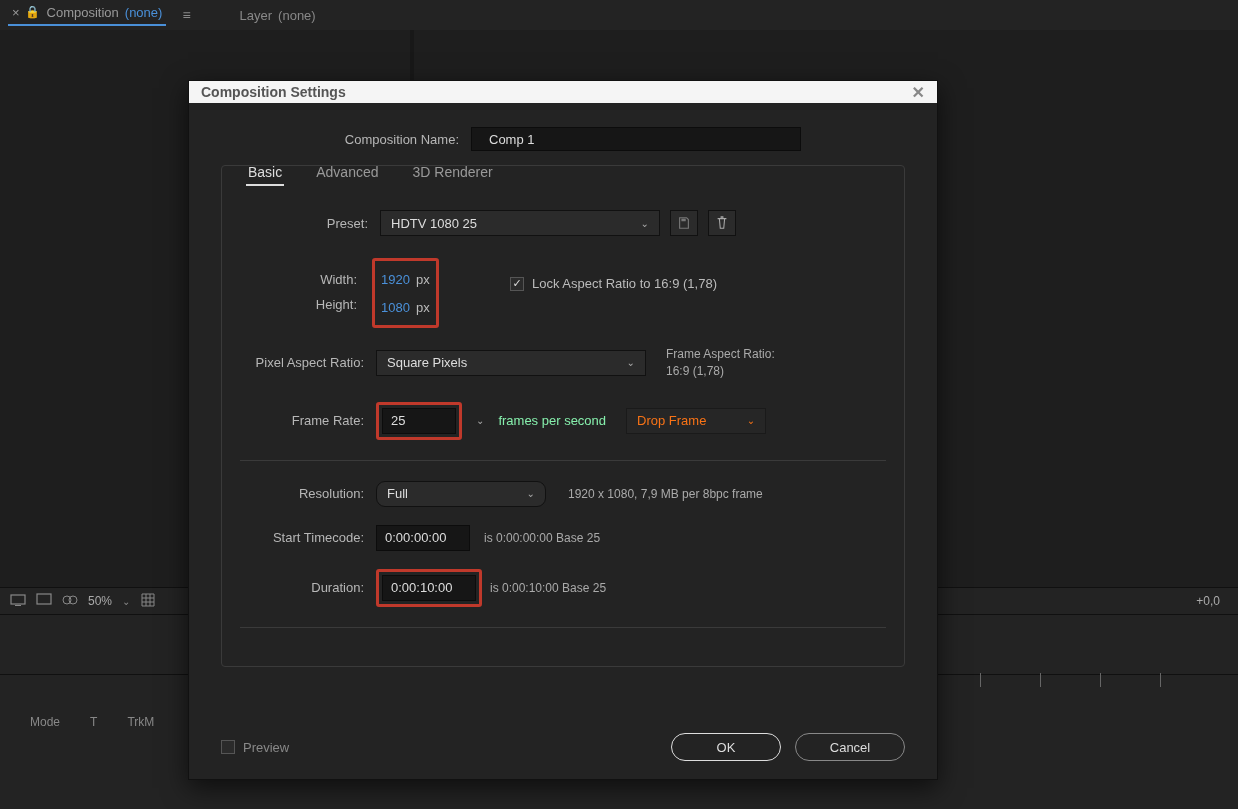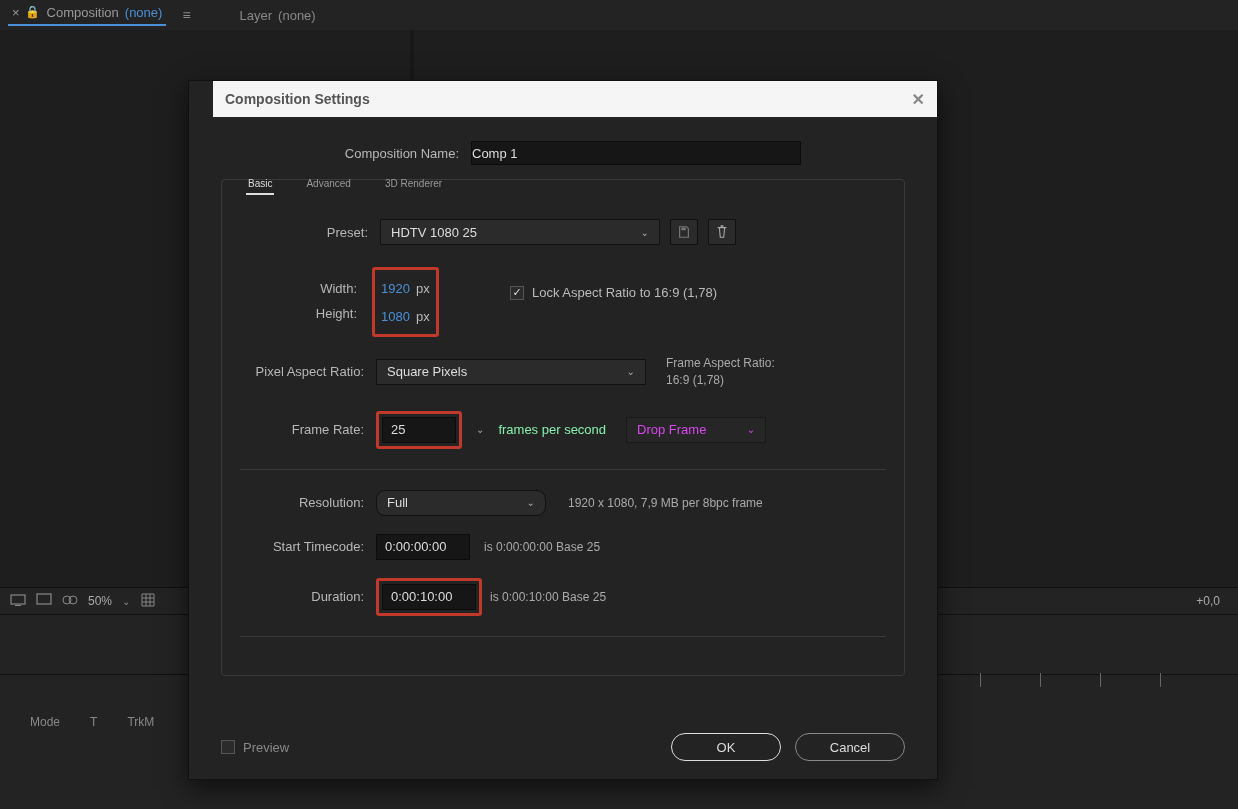--- a/index.html
+++ b/index.html
@@ -26,33 +26,33 @@
   .dropdown-caret { font-size: 10px; color: #888; }
   .plus0 { color: #aaa; margin-left: auto; padding-right: 8px; }
 
   
   .timeline-area { position: absolute; bottom: 0; left: 0; right: 0; height: 194px; background: #232323; }
   .timeline-header { height: 60px; border-bottom: 1px solid #101010; }
   .col-headers { position: absolute; top: 100px; left: 30px; display: flex; gap: 30px; color: #888; font-size: 12px; }
   .timeline-ruler { position: absolute; top: 38px; left: 420px; right: 0; height: 50px; }
   .timeline-ruler .tick { position: absolute; top: 20px; width: 1px; height: 14px; background: #666; }
   .dialog { position: absolute; left: 188px; top: 80px; width: 750px; height: 700px; background: #232323; border: 1px solid #111; box-shadow: 0 8px 24px rgba(0,0,0,0.6); }
-  .dialog-titlebar { height: 36px; background: #f5f5f5; display: flex; align-items: center; padding: 0 12px; color: #555; font-size: 14px; font-weight: 600; margin-left: 24px; }
+  .dialog-titlebar { height: 22px; background: #f5f5f5; display: flex; align-items: center; padding: 0 12px; color: #555; font-size: 14px; font-weight: 600; }
   .dialog-titlebar .close-x { margin-left: auto; font-size: 16px; color: #888; cursor: default; }
 
   .dialog-body { padding: 24px 32px 16px 32px; color: #b7b7b7; }
 
   .row { display: flex; align-items: center; margin-bottom: 14px; }
   .row-label { text-align: right; padding-right: 12px; color: #b7b7b7; }
   .compname-row .row-label { width: 250px; }
-  .compname-input { width: 330px; height: 24px; background: #161616; border: 1px solid #0c0c0c; color: #ddd; padding: 0 0; font-size: 13px; }
+  .compname-input { width: 330px; height: 24px; background: #161616; border: 1px solid #0c0c0c; color: #ddd; padding: 0 17px; font-size: 13px; }
 
   .tab-panel { border: 1px solid #3a3a3a; border-radius: 4px; padding: 0 18px 18px 18px; position: relative; margin-top: 12px; }
   .tabs { display: flex; gap: 30px; position: relative; top: -6px; padding-left: 6px; }
-  .tab { color: #999; font-size: 10px; padding: 4px 2px; cursor: default; }
+  .tab { color: #999; font-size: 14px; padding: 4px 2px; cursor: default; }
   .tab.active { color: #ddd; border-bottom: 2px solid #ddd; }
 
   .preset-row { display: flex; align-items: center; margin-top: 18px; }
   .preset-row .row-label { width: 140px; }
   .dropdown { background: #2b2b2b; border: 1px solid #111; height: 26px; display: inline-flex; align-items: center; padding: 0 10px; color: #ddd; position: relative; }
   .dropdown .caret { margin-left: auto; font-size: 10px; color: #aaa; padding-left: 14px; }
   .preset-dropdown { width: 280px; }
   .icon-btn { width: 28px; height: 26px; background: #2b2b2b; border: 1px solid #111; display: inline-flex; align-items: center; justify-content: center; margin-left: 10px; }
   .trash-icon svg, .save-icon svg, .eyedrop-icon svg { width: 14px; height: 14px; fill: #aaa; }
 
@@ -70,21 +70,21 @@
   .par-row { display: flex; align-items: center; margin-top: 18px; }
   .par-row .row-label { width: 136px; }
   .par-dropdown { width: 270px; }
   .far-text { margin-left: 20px; color: #aaa; font-size: 12px; line-height: 1.4; }
 
   .fr-row { display: flex; align-items: center; margin-top: 22px; }
   .fr-row .row-label { width: 136px; }
   .fr-input-box { width: 74px; height: 26px; background: #161616; border: 1px solid #0c0c0c; color: #ddd; padding: 0 8px; display: inline-flex; align-items: center; }
   .fr-caret { font-size: 10px; color: #aaa; margin: 0 14px; }
   .fr-text { color: #86efac; }
-  .dropframe { margin-left: 20px; width: 140px; background: #262626; border: 1px solid #1a1a1a; height: 26px; display: inline-flex; align-items: center; padding: 0 10px; color: #d946ef; }
+  .dropframe { margin-left: 20px; width: 140px; background: #262626; border: 1px solid #1a1a1a; height: 26px; display: inline-flex; align-items: center; padding: 0 10px; color: #f97316; }
   .dropframe .caret { margin-left: auto; font-size: 10px; }
 
   .hr { border: none; border-top: 1px solid #3a3a3a; margin: 20px 0; }
 
   .res-row { display: flex; align-items: center; }
   .res-row .row-label { width: 136px; }
   .res-dropdown { width: 170px; border-radius: 9px; }
   .res-text { margin-left: 22px; color: #aaa; font-size: 12px; }
 
   .tc-row { display: flex; align-items: center; margin-top: 18px; }

